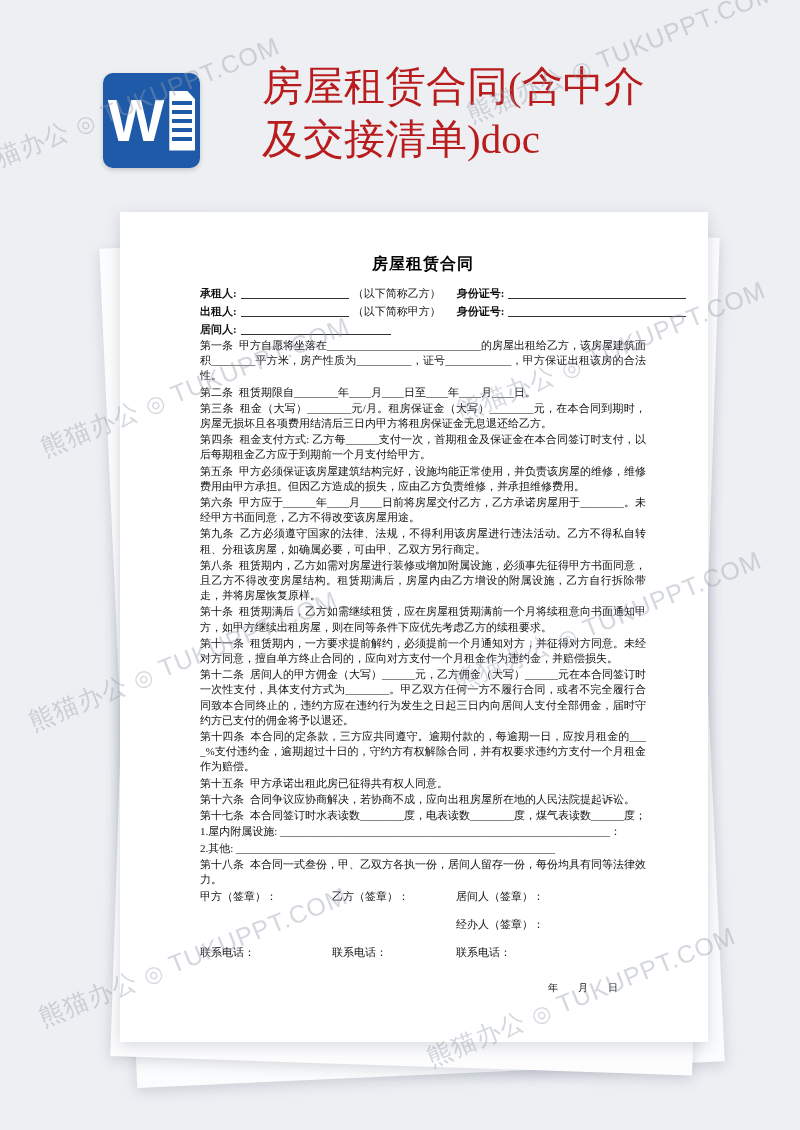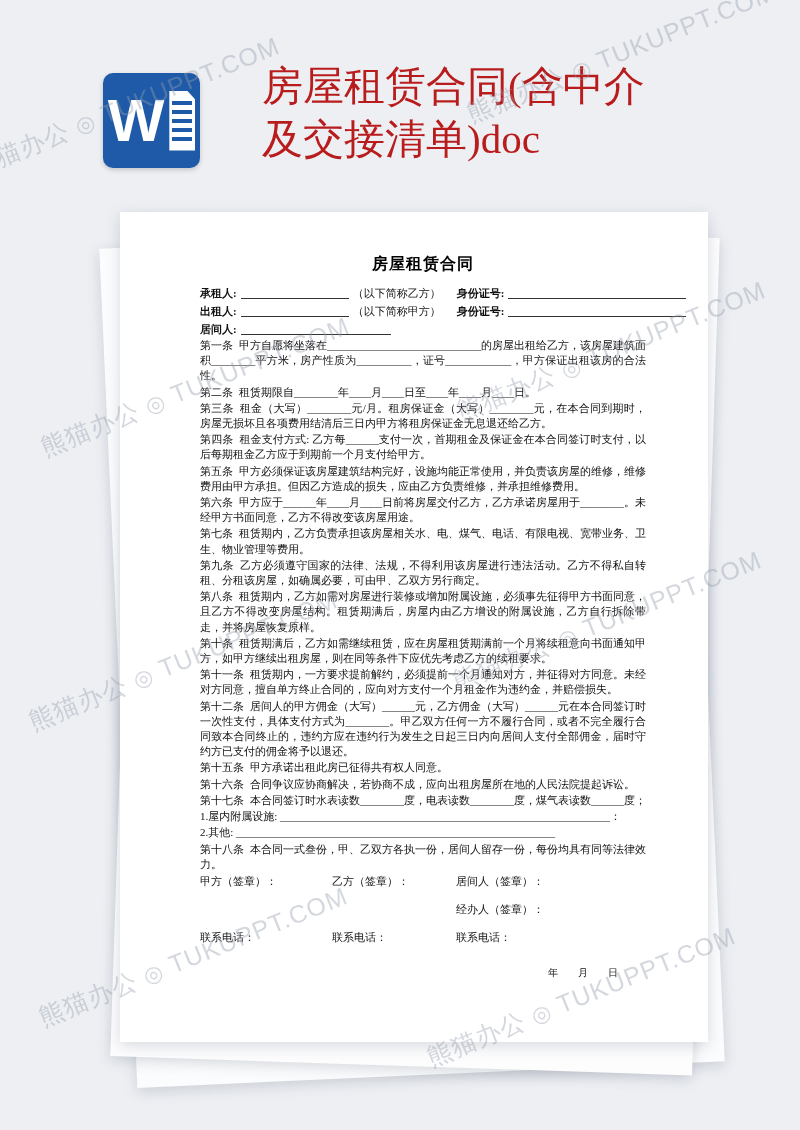--- a/index.html
+++ b/index.html
@@ -126,26 +126,26 @@
       <div class="party-row">
         <b>居间人:</b><span class="blank b150"></span>
       </div>
 
       <p class="clause"><b class="clause-label">第一条</b><span class="clause-text">甲方自愿将坐落在____________________________的房屋出租给乙方，该房屋建筑面积________平方米，房产性质为__________，证号____________，甲方保证出租该房的合法性。</span></p>
       <p class="clause"><b class="clause-label">第二条</b><span class="clause-text">租赁期限自________年____月____日至____年____月____日。</span></p>
       <p class="clause"><b class="clause-label">第三条</b><span class="clause-text">租金（大写）________元/月。租房保证金（大写）________元，在本合同到期时，房屋无损坏且各项费用结清后三日内甲方将租房保证金无息退还给乙方。</span></p>
       <p class="clause"><b class="clause-label">第四条</b><span class="clause-text">租金支付方式: 乙方每______支付一次，首期租金及保证金在本合同签订时支付，以后每期租金乙方应于到期前一个月支付给甲方。</span></p>
       <p class="clause"><b class="clause-label">第五条</b><span class="clause-text">甲方必须保证该房屋建筑结构完好，设施均能正常使用，并负责该房屋的维修，维修费用由甲方承担。但因乙方造成的损失，应由乙方负责维修，并承担维修费用。</span></p>
       <p class="clause"><b class="clause-label">第六条</b><span class="clause-text">甲方应于______年____月____日前将房屋交付乙方，乙方承诺房屋用于________。未经甲方书面同意，乙方不得改变该房屋用途。</span></p>
-      <p class="clause"><b class="clause-label">第七条</b><span class="clause-text">租赁期内，乙方负责承担该房屋相关水、电、煤气、电话、有限电视、宽带业务、卫生、物业管理等费用。</span></p>
       <p class="clause"><b class="clause-label">第九条</b><span class="clause-text">乙方必须遵守国家的法律、法规，不得利用该房屋进行违法活动。乙方不得私自转租、分租该房屋，如确属必要，可由甲、乙双方另行商定。</span></p>
       <p class="clause"><b class="clause-label">第八条</b><span class="clause-text">租赁期内，乙方如需对房屋进行装修或增加附属设施，必须事先征得甲方书面同意，且乙方不得改变房屋结构。租赁期满后，房屋内由乙方增设的附属设施，乙方自行拆除带走，并将房屋恢复原样。</span></p>
       <p class="clause"><b class="clause-label">第十条</b><span class="clause-text">租赁期满后，乙方如需继续租赁，应在房屋租赁期满前一个月将续租意向书面通知甲方，如甲方继续出租房屋，则在同等条件下应优先考虑乙方的续租要求。</span></p>
       <p class="clause"><b class="clause-label">第十一条</b><span class="clause-text">租赁期内，一方要求提前解约，必须提前一个月通知对方，并征得对方同意。未经对方同意，擅自单方终止合同的，应向对方支付一个月租金作为违约金，并赔偿损失。</span></p>
       <p class="clause"><b class="clause-label">第十二条</b><span class="clause-text">居间人的甲方佣金（大写）______元，乙方佣金（大写）______元在本合同签订时一次性支付，具体支付方式为________。甲乙双方任何一方不履行合同，或者不完全履行合同致本合同终止的，违约方应在违约行为发生之日起三日内向居间人支付全部佣金，届时守约方已支付的佣金将予以退还。</span></p>
+      <p class="clause"><b class="clause-label">第十四条</b><span class="clause-text">本合同的定条款，三方应共同遵守。逾期付款的，每逾期一日，应按月租金的____%支付违约金，逾期超过十日的，守约方有权解除合同，并有权要求违约方支付一个月租金作为赔偿。</span></p>
       <p class="clause"><b class="clause-label">第十五条</b><span class="clause-text">甲方承诺出租此房已征得共有权人同意。</span></p>
       <p class="clause"><b class="clause-label">第十六条</b><span class="clause-text">合同争议应协商解决，若协商不成，应向出租房屋所在地的人民法院提起诉讼。</span></p>
       <p class="clause"><b class="clause-label">第十七条</b><span class="clause-text">本合同签订时水表读数________度，电表读数________度，煤气表读数______度；</span></p>
       <p class="clause"><b class="clause-label"></b><span class="clause-text">1.屋内附属设施: ____________________________________________________________：</span></p>
       <p class="clause"><b class="clause-label"></b><span class="clause-text">2.其他: __________________________________________________________</span></p>
       <p class="clause"><b class="clause-label">第十八条</b><span class="clause-text">本合同一式叁份，甲、乙双方各执一份，居间人留存一份，每份均具有同等法律效力。</span></p>
 
       <div class="sig-grid">
         <div class="sig-cell">甲方（签章）：</div>
         <div class="sig-cell">乙方（签章）：</div>

